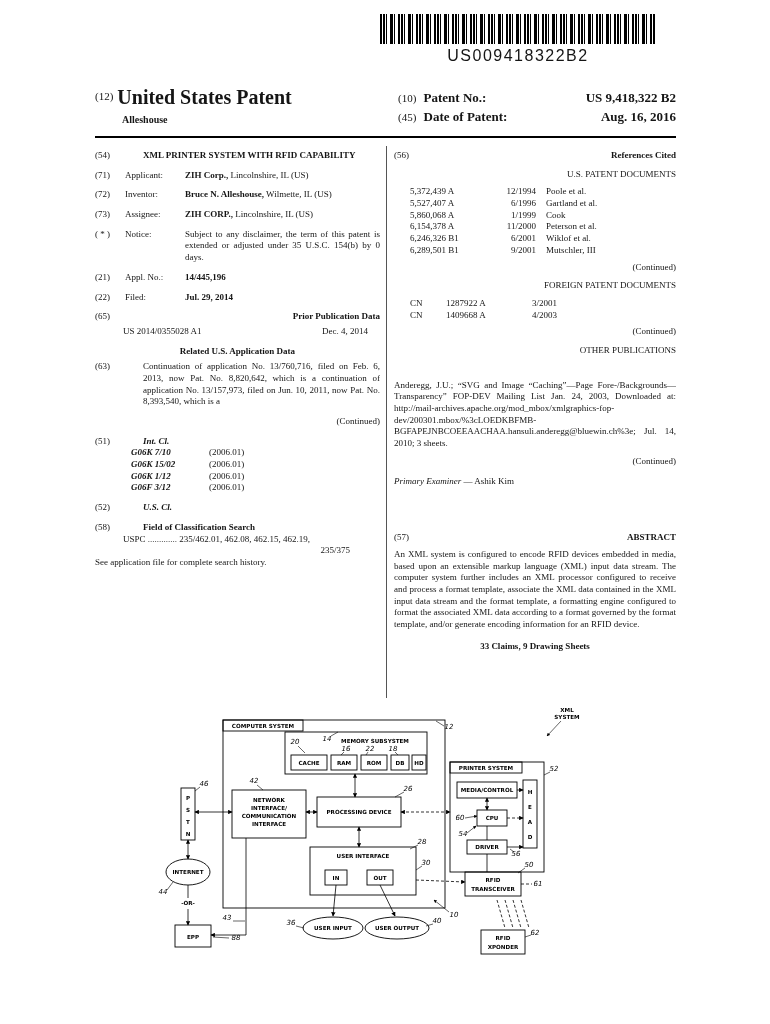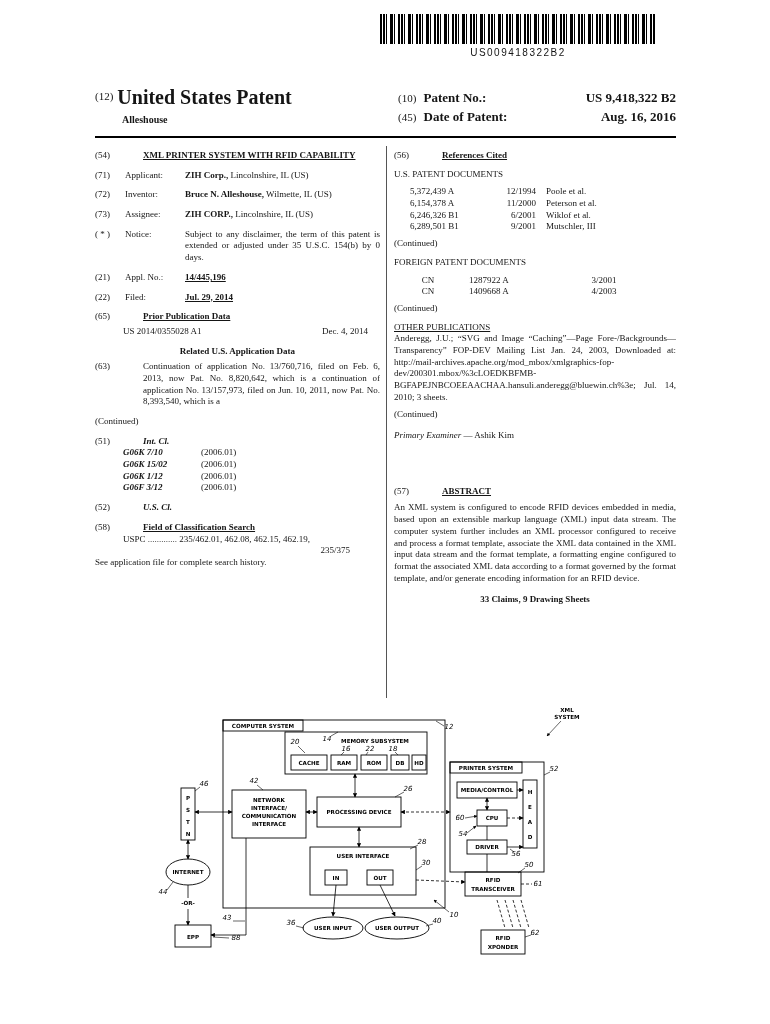--- a/index.html
+++ b/index.html
@@ -3,49 +3,49 @@
 <meta charset="utf-8">
 <style>
   html,body{margin:0;padding:0;background:#fff;}
   .page{position:relative;width:770px;height:1024px;background:#fff;color:#151515;
         font-family:"Liberation Serif",serif;overflow:hidden;}
   
   .barcode{position:absolute;left:380px;top:14px;width:276px;height:30px;
     background:repeating-linear-gradient(90deg,#000 0 2px,#fff 2px 3px,#000 3px 5px,#fff 5px 6px,
       #000 6px 7px,#fff 7px 10px,#000 10px 13px,#fff 13px 14px,#000 14px 15px,#fff 15px 18px);}
   .barcode-text{position:absolute;left:380px;top:47px;width:276px;text-align:center;
-    font-family:"Liberation Sans",sans-serif;font-size:10px;letter-spacing:1.5px;}
+    font-family:"Liberation Sans",sans-serif;font-size:16px;letter-spacing:1.5px;}
   .hdr-left{position:absolute;left:95px;top:86px;white-space:nowrap;}
   .hdr-left .n{font-size:11px;vertical-align:4px;}
   .hdr-left .t{font-size:20px;font-weight:bold;}
   .hdr-inventor{position:absolute;left:122px;top:114px;font-size:10px;font-weight:bold;}
   .hdr-right{position:absolute;left:398px;top:90px;width:278px;font-size:13px;font-weight:bold;}
   .hdr-right .row{display:flex;justify-content:space-between;margin-bottom:3px;}
   .hdr-right .n{font-weight:normal;font-size:11px;margin-right:4px;}
   .hrule{position:absolute;left:95px;top:136px;width:581px;border-top:2px solid #000;}
   .divider{position:absolute;left:386px;top:146px;height:552px;border-left:1px solid #555;}
   
   .col{position:absolute;top:150px;font-size:9px;line-height:1.3;}
   .col-left{left:95px;width:285px;}
   .col-right{left:394px;width:282px;}
   .sec{margin-bottom:8px;}
   .row2{display:grid;grid-template-columns:28px 1fr;column-gap:20px;}
   .row3{display:grid;grid-template-columns:28px 58px 1fr;column-gap:2px;}
-  .bold{font-weight:bold;text-decoration:underline;}
+  .bold{font-weight:bold;}
   .bi{font-weight:bold;font-style:italic;}
-  .ctr{text-align:left;}
+  .ctr{text-align:right;}
   .ctr-h{text-align:center;font-weight:bold;margin:4px 0 4px;}
   .just{text-align:justify;}
-  .cls{display:grid;grid-template-columns:78px 1fr;margin-left:28px;}
+  .cls{display:grid;grid-template-columns:78px 1fr;margin-left:36px;}
   .indent{margin-left:28px;}
   .pubrow{display:flex;justify-content:space-between;margin-left:28px;padding-right:12px;margin-top:3px;}
   .usrow{display:grid;grid-template-columns:80px 46px 1fr;padding-left:16px;}
   .usrow .d{text-align:right;}
   .usrow .nm{padding-left:10px;}
-  .fprow{display:grid;grid-template-columns:36px 86px 1fr;padding-left:16px;text-align:center;}
+  .fprow{display:grid;grid-template-columns:36px 86px 1fr;padding-left:16px;}
   .pubs{text-align:justify;overflow-wrap:anywhere;}
   .examiner{margin:9px 0 8px;}
   .claims{text-align:center;font-weight:bold;margin-top:10px;}
   .uspc2{text-align:right;padding-right:30px;}
   
   .figure{position:absolute;left:105px;top:702px;width:560px;height:312px;}
   .fig text{font-family:"DejaVu Sans",sans-serif;}
   .lbl{font-size:5.6px;font-weight:bold;text-anchor:middle;fill:#000;}
   .ref{font-size:7px;font-style:italic;font-family:"DejaVu Serif",serif;text-anchor:middle;fill:#000;}
   .bx{fill:none;stroke:#000;stroke-width:0.9;}
@@ -176,20 +176,30 @@
       <span>(56)</span>
       <span class="ctr bold">References Cited</span>
     </div>
     <div class="ctr" style="margin:7px 0 6px;">U.S. PATENT DOCUMENTS</div>
     <div class="usrow">
         <span>5,372,439 A</span>
         <span class="d">12/1994</span>
         <span class="nm">Poole et al.</span>
       </div>
     <div class="usrow">
+        <span>5,527,407 A</span>
+        <span class="d">6/1996</span>
+        <span class="nm">Gartland et al.</span>
+      </div>
+    <div class="usrow">
+        <span>5,860,068 A</span>
+        <span class="d">1/1999</span>
+        <span class="nm">Cook</span>
+      </div>
+    <div class="usrow">
         <span>6,154,378 A</span>
         <span class="d">11/2000</span>
         <span class="nm">Peterson et al.</span>
       </div>
     <div class="usrow">
         <span>6,246,326 B1</span>
         <span class="d">6/2001</span>
         <span class="nm">Wiklof et al.</span>
       </div>
     <div class="usrow">
@@ -203,21 +213,21 @@
         <span>CN</span>
         <span>1287922 A</span>
         <span>3/2001</span>
       </div>
     <div class="fprow">
         <span>CN</span>
         <span>1409668 A</span>
         <span>4/2003</span>
       </div>
     <div class="ctr" style="margin:5px 0 7px;">(Continued)</div>
-    <div class="ctr" style="margin:4px 0 0;text-decoration:underline;">OTHER PUBLICATIONS</div>
+    <div class="ctr" style="margin:4px 0 23px;">OTHER PUBLICATIONS</div>
     <div class="pubs">Anderegg, J.U.; “SVG and Image “Caching”—Page Fore-/Backgrounds—Transparency” FOP-DEV Mailing List Jan. 24, 2003, Downloaded at: http://mail-archives.apache.org/mod_mbox/xmlgraphics-fop-dev/200301.mbox/%3cLOEDKBFMB-BGFAPEJNBCOEEAACHAA.hansuli.anderegg@bluewin.ch%3e; Jul. 14, 2010; 3 sheets.</div>
     <div class="ctr" style="margin:6px 0 6px;">(Continued)</div>
     <div class="examiner">
       <i>Primary Examiner</i><span> — Ashik Kim</span>
     </div>
     <div class="row2" style="margin-bottom:5px;margin-top:44px;">
       <span>(57)</span>
       <span class="ctr bold">ABSTRACT</span>
     </div>
     <div class="just">An XML system is configured to encode RFID devices embedded in media, based upon an extensible markup language (XML) input data stream. The computer system further includes an XML processor configured to receive and process a format template, associate the XML data contained in the XML input data stream and the format template, a formatting engine configured to format the associated XML data according to a format governed by the format template, and/or generate encoding information for an RFID device.</div>

